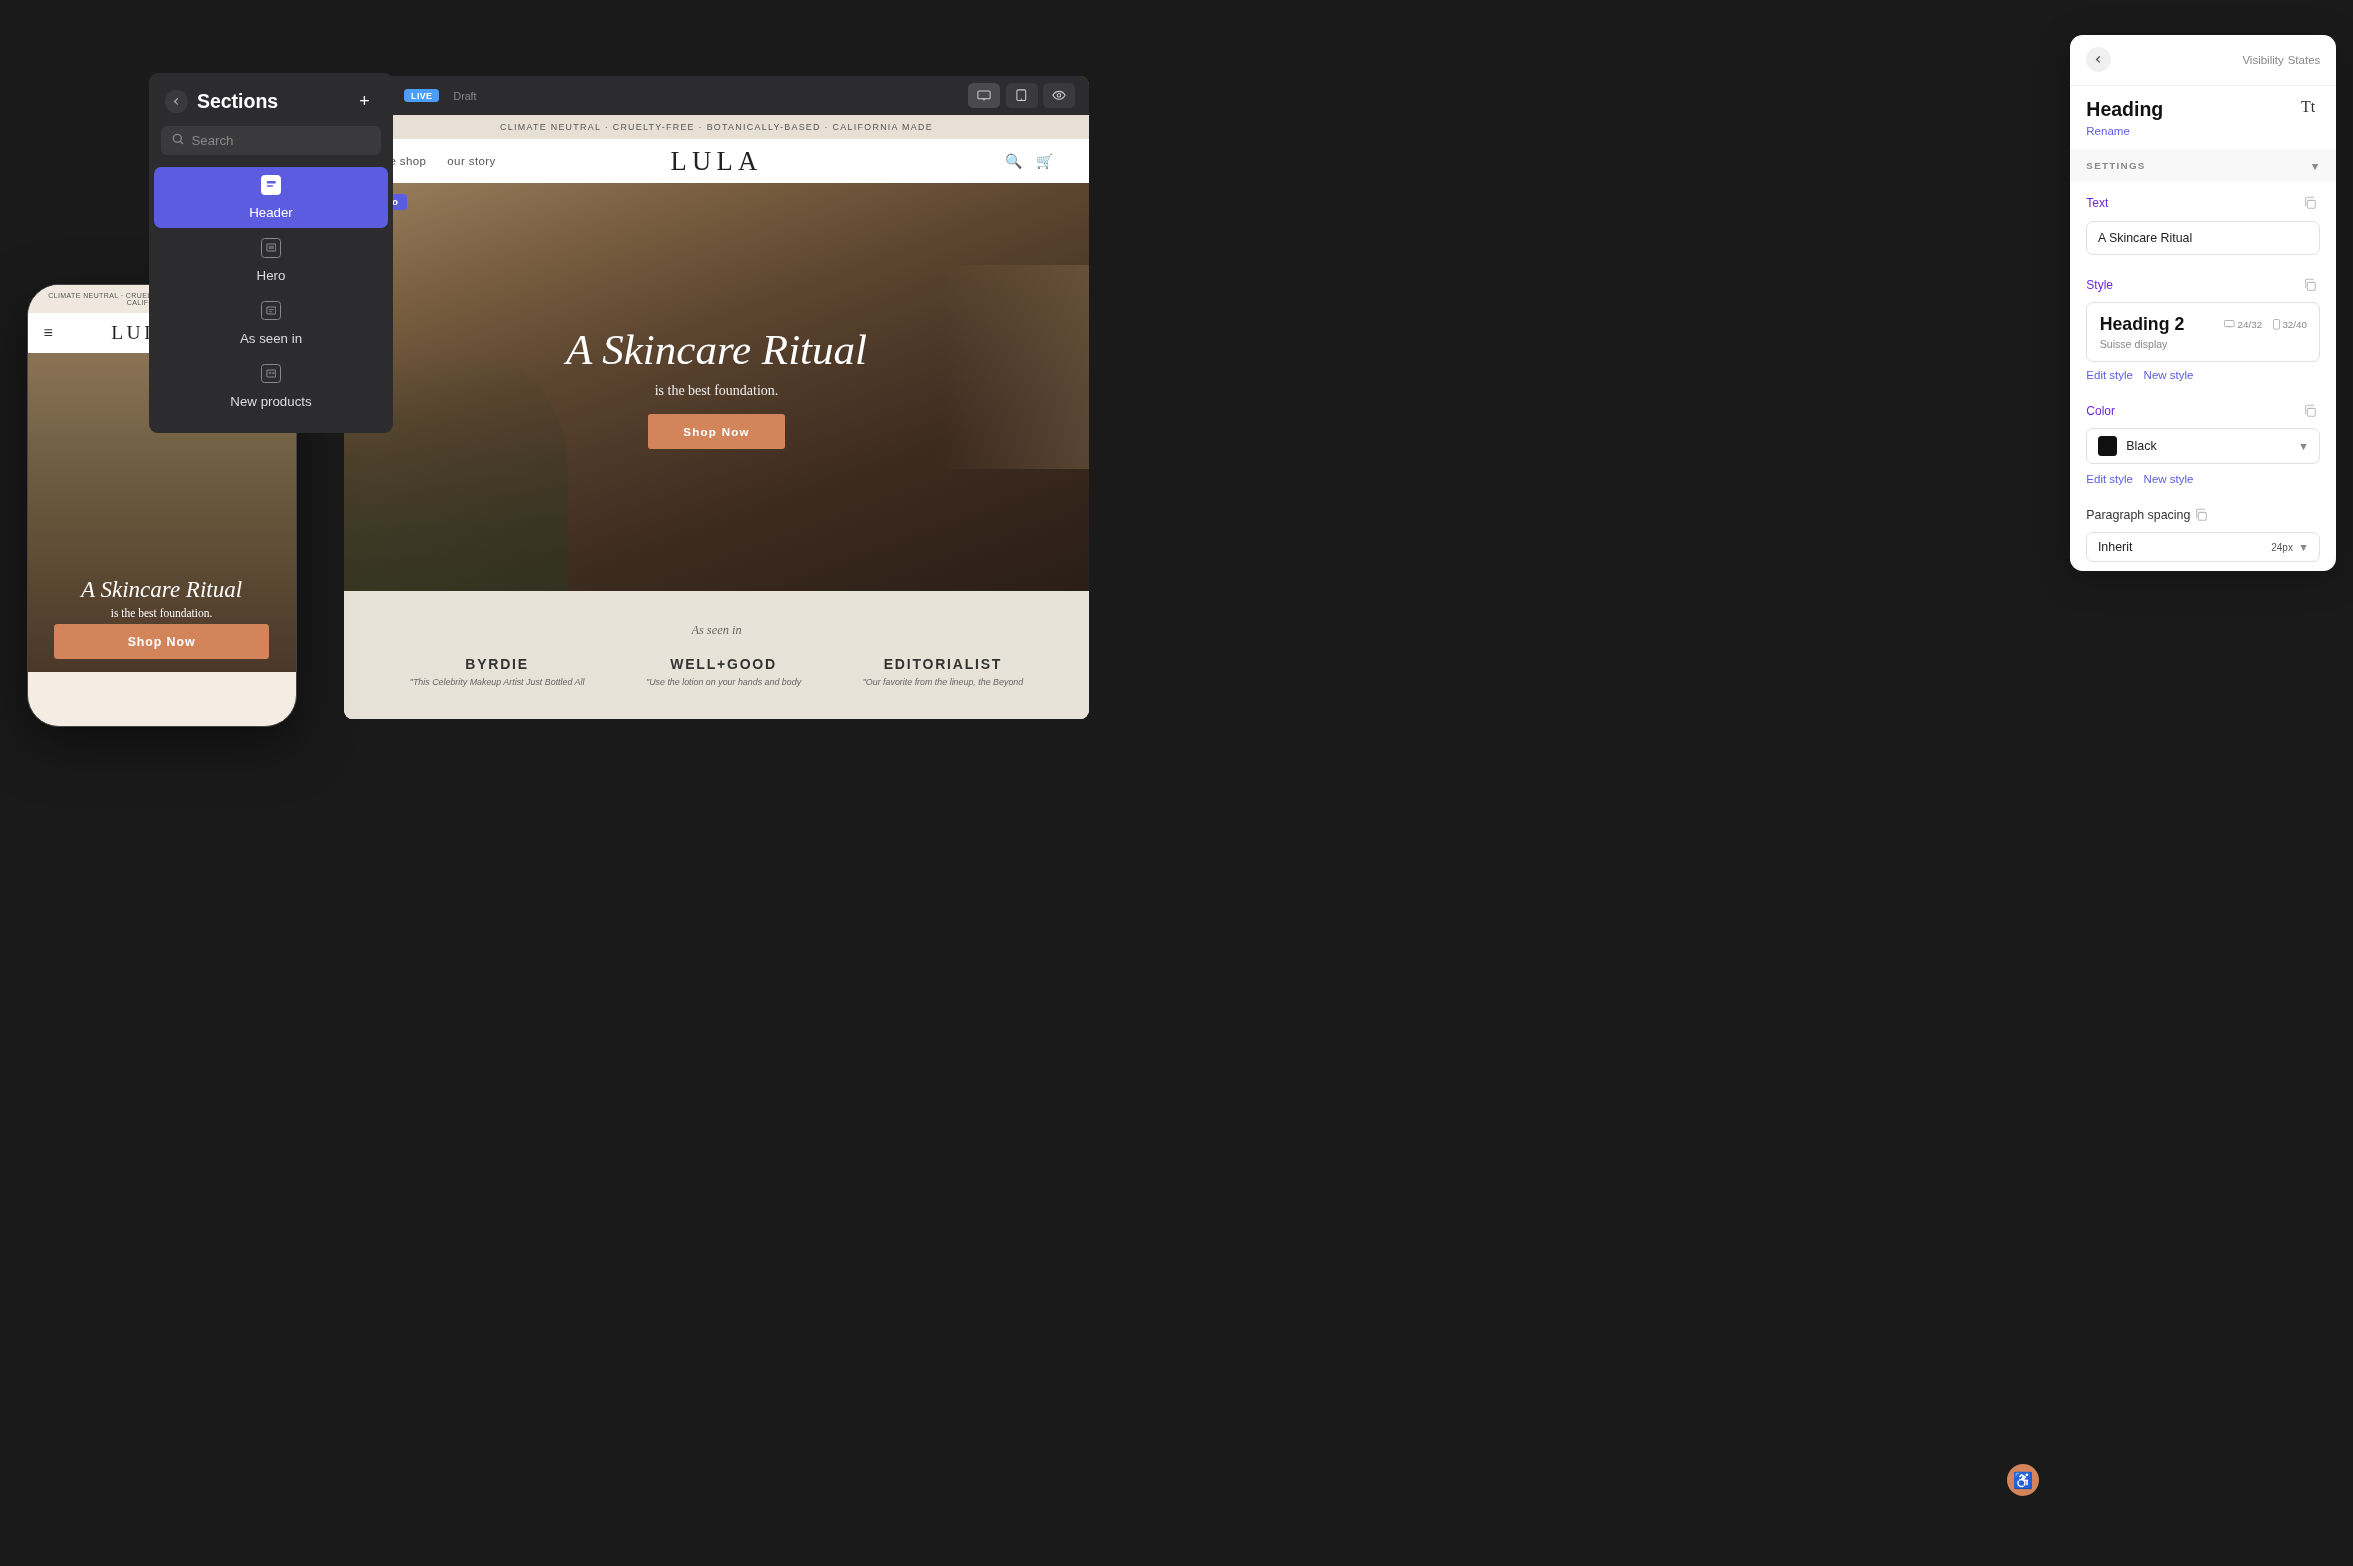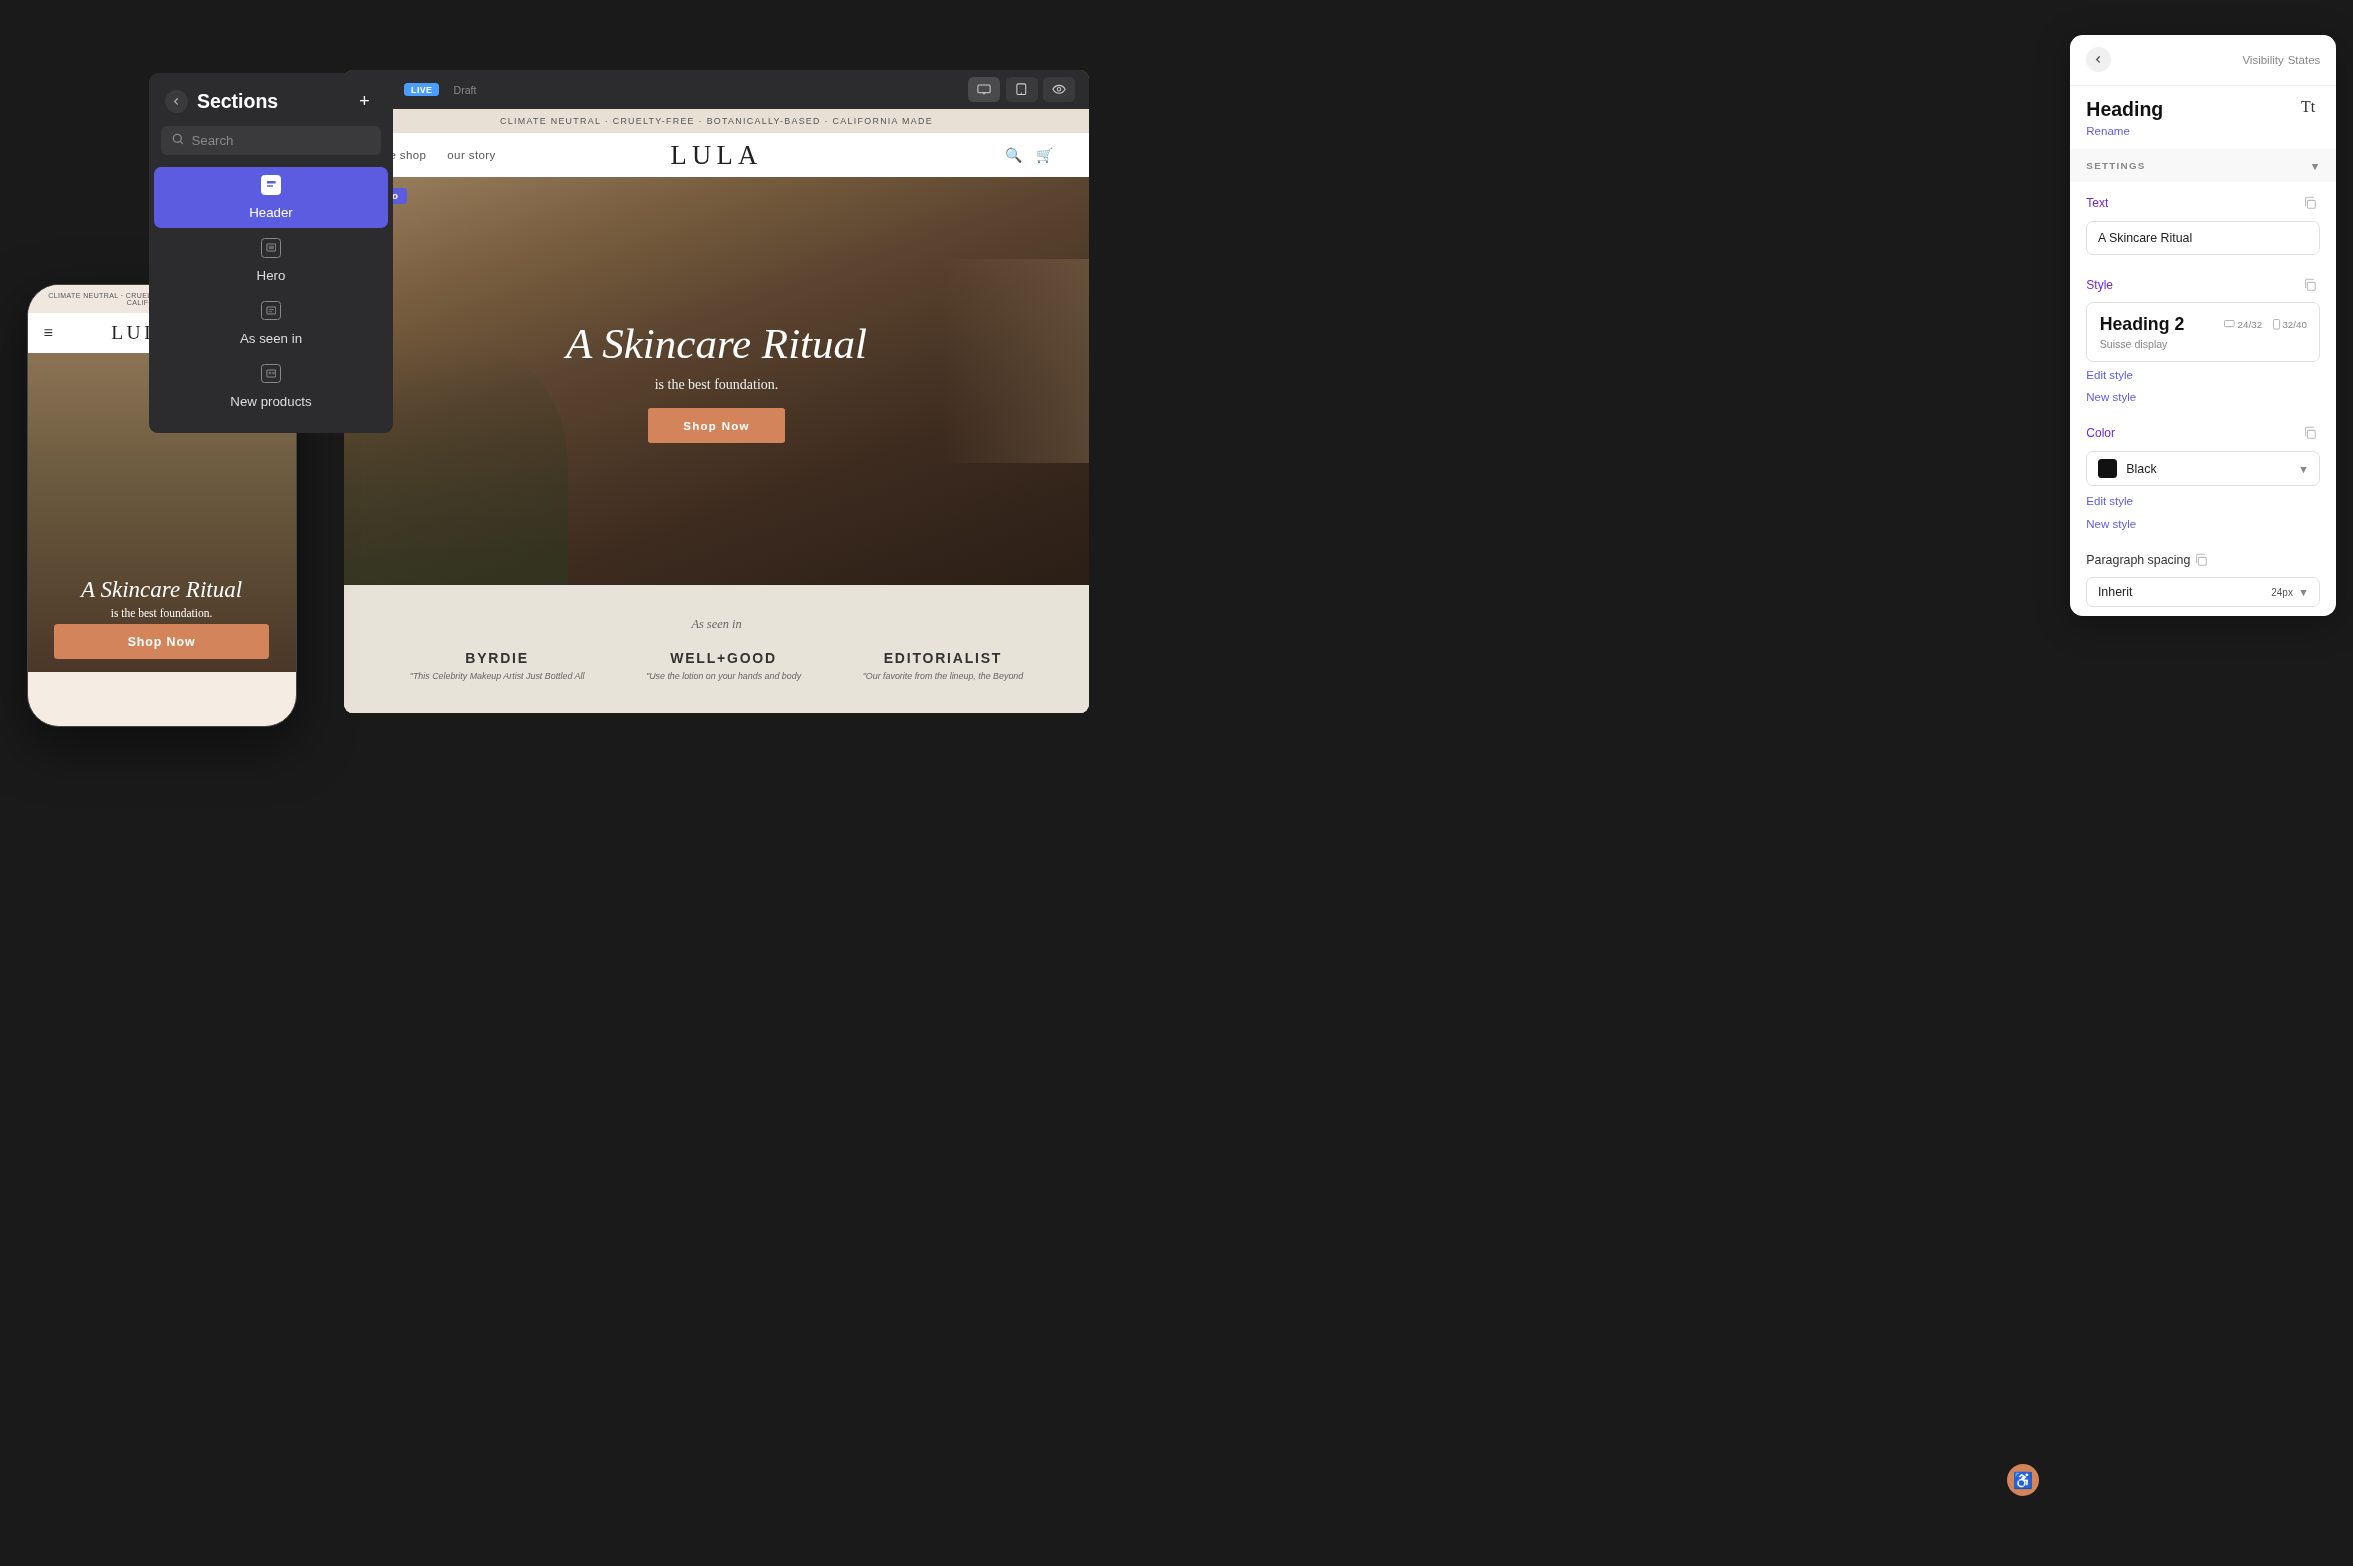--- a/index.html
+++ b/index.html
@@ -187,21 +187,21 @@
       border-radius: 3.5px;
       font-size: 12.4px;
       font-weight: 600;
       letter-spacing: 0.9px;
     }
 
     
     .editor-canvas {
       position: absolute;
       left: 344px;
-      top: 70px;
+      top: 76px;
       width: 745px;
       background: #a16207;
       border-radius: 8.9px;
       overflow: hidden;
       z-index: 3;
     }
     .editor-toolbar {
       background: #2c2c2e;
       display: flex;
       align-items: center;
@@ -499,21 +499,20 @@
     .rp-size-item { display: flex; align-items: center; gap: 2.7px; }
     .rp-font-name {
       font-size: 10.6px;
       color: #888;
       margin-top: 3.5px;
     }
     .rp-edit-links {
       display: flex;
       gap: 10.6px;
       padding: 0 16px 8.9px 16px;
-      flex-direction: column;
     }
     .rp-edit-link {
       font-size: 11.5px;
       color: #5c5ce0;
       cursor: pointer;
     }
     .rp-color-selector {
       margin: 3.5px 16px 8.9px 16px;
       display: flex;
       align-items: center;

